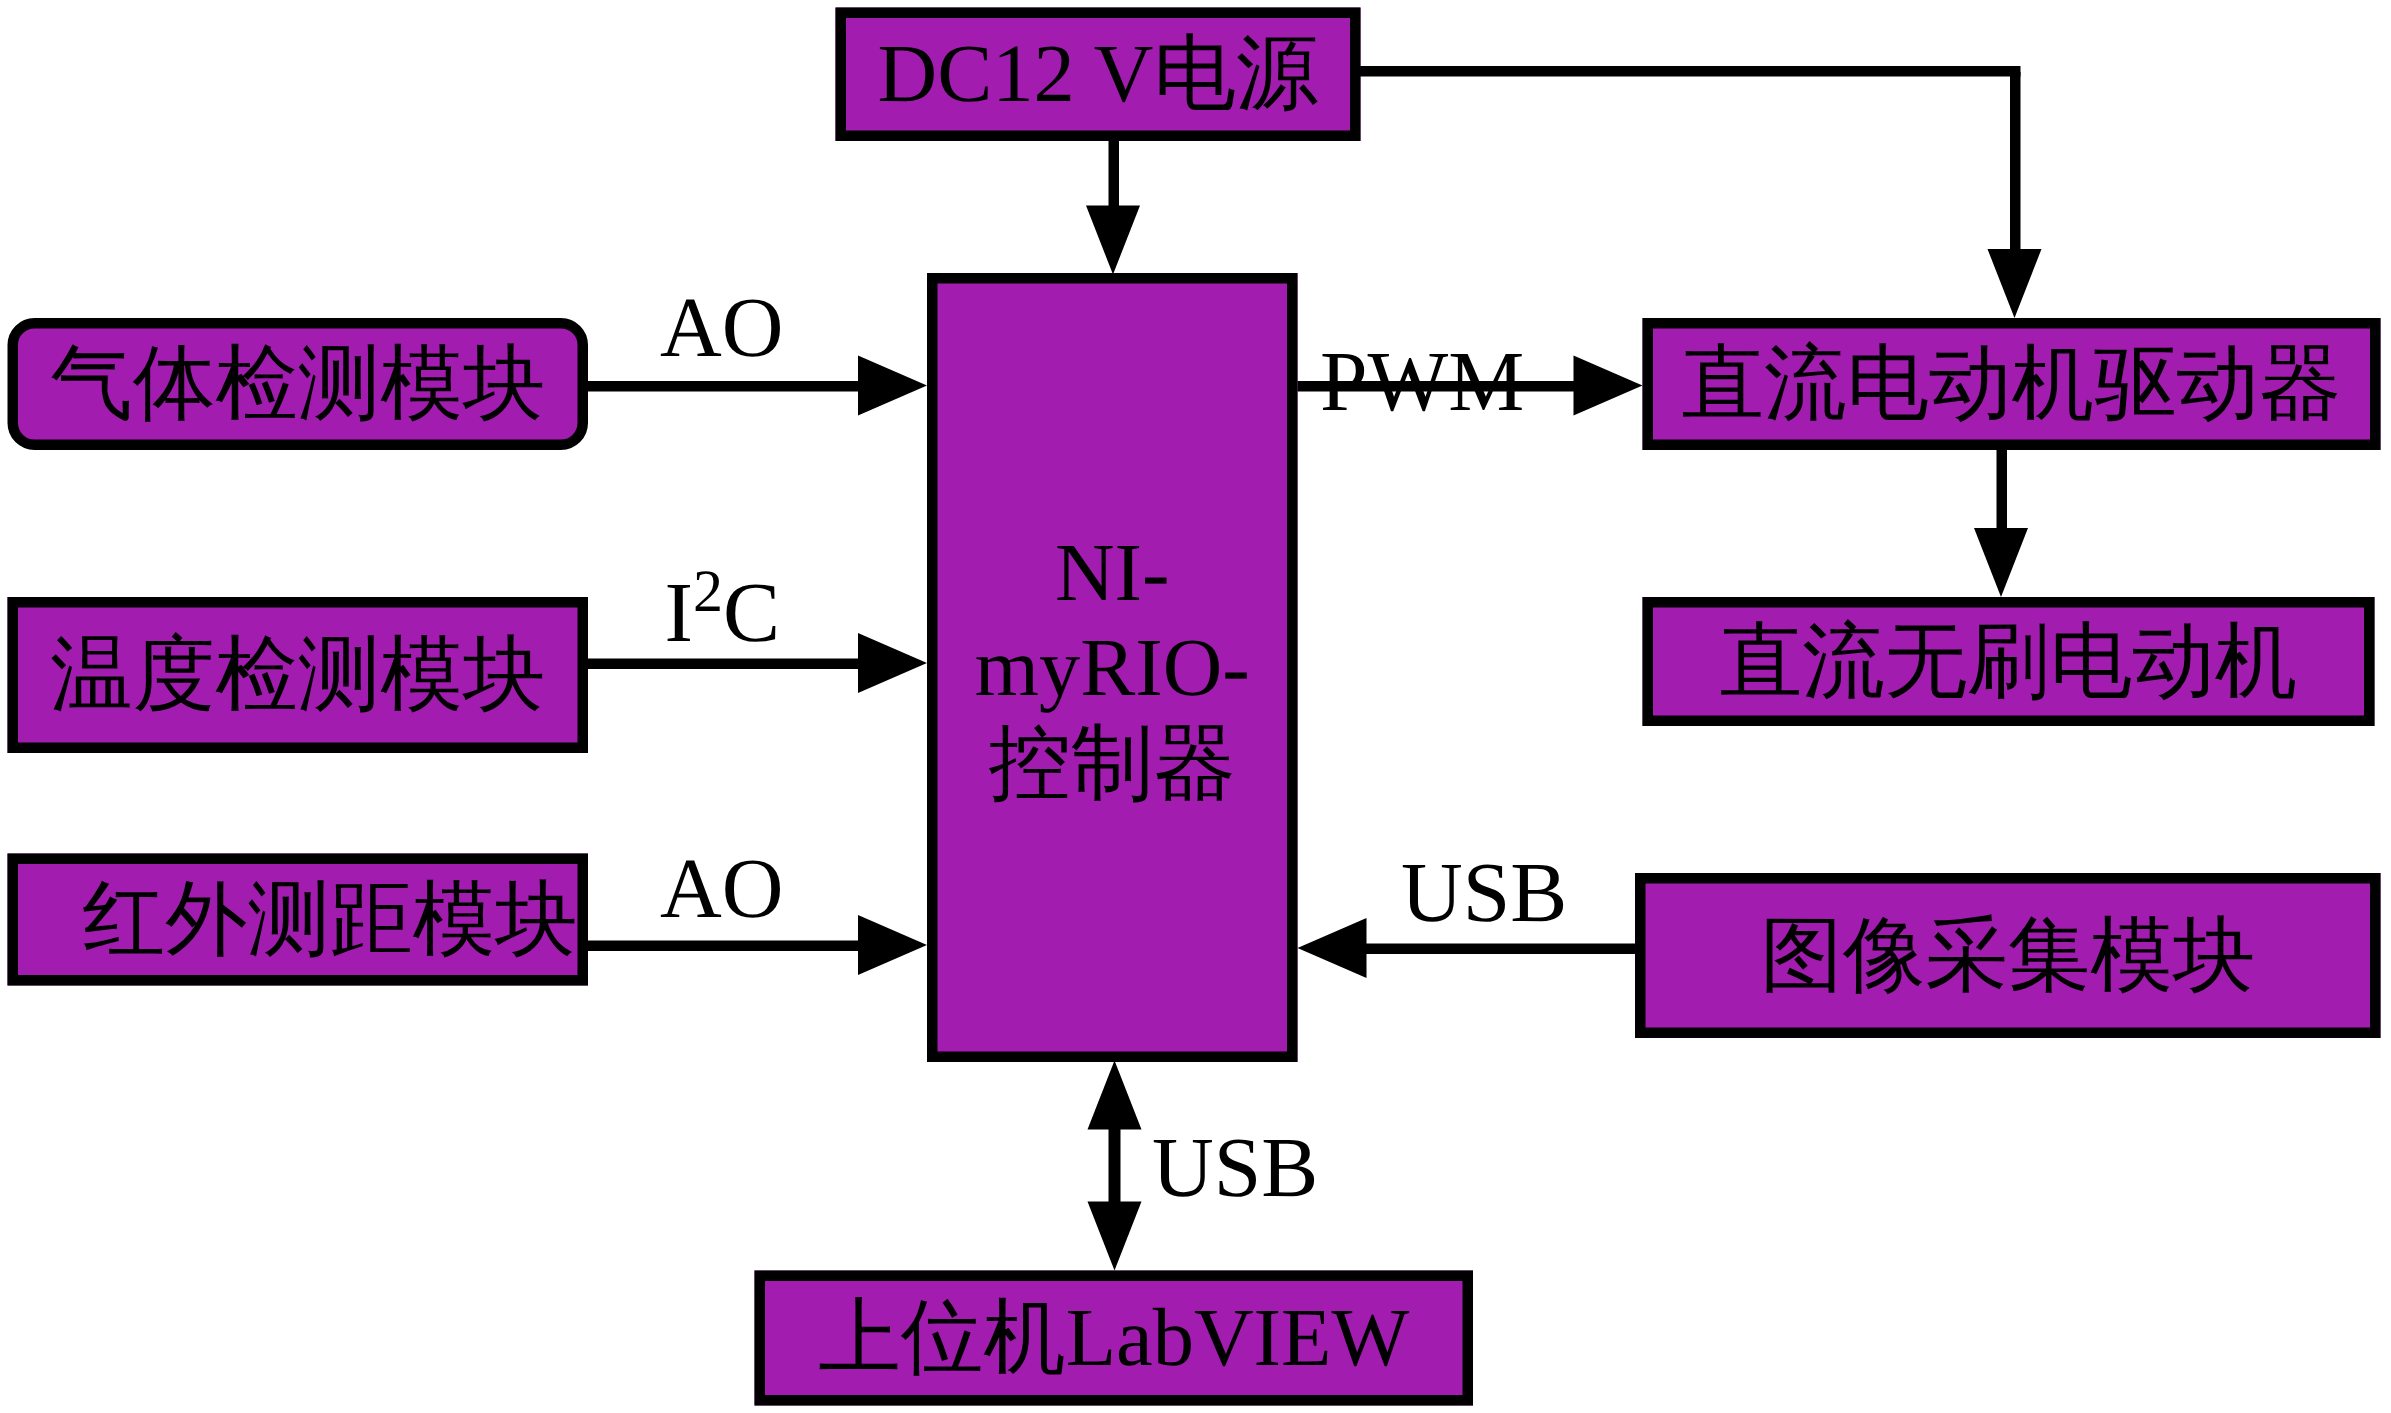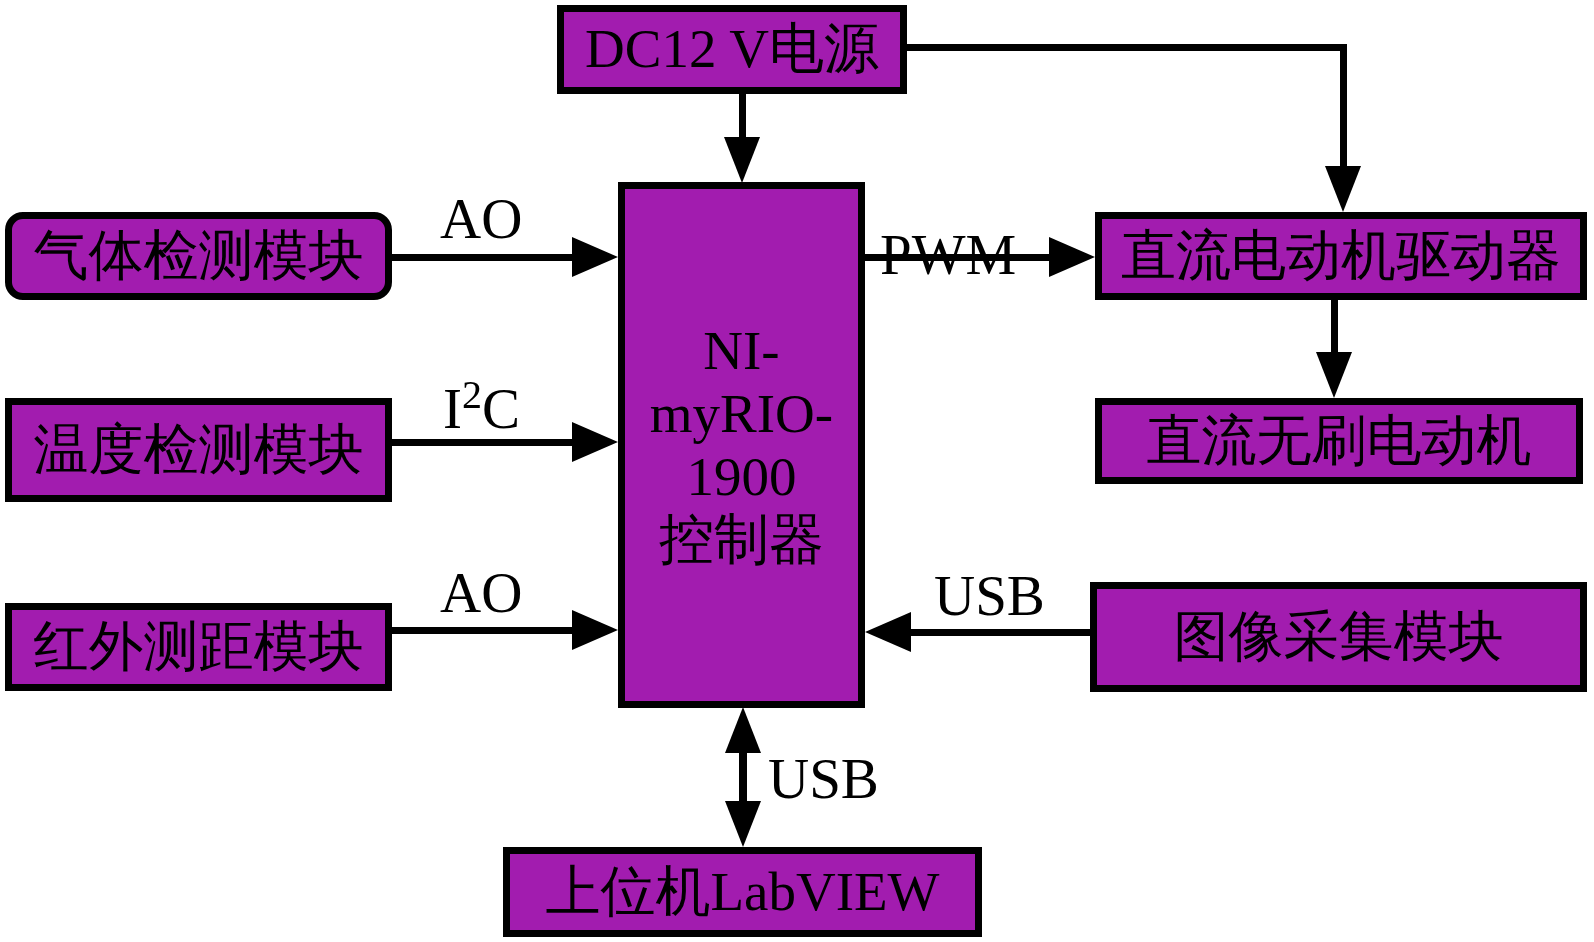--- a/index.html
+++ b/index.html
@@ -21,21 +21,21 @@
     font-size:55px;
     line-height:1.1;
     box-sizing:border-box;
     white-space:nowrap;
   }
   #box-power    {left:557px; top:5px;   width:350px; height:89px;}
   #box-controller{left:618px;top:182px; width:247px; height:526px; white-space:normal;}
   #box-controller .ctrl-line{display:block; line-height:1.15;}
   #box-gas      {left:5px;   top:212px; width:387px; height:88px;border-radius:18px;}
   #box-temp     {left:5px;   top:398px; width:387px; height:104px;}
-  #box-ir       {left:5px;   top:603px; width:387px; height:88px;}
+  #box-ir       {left:5px;   top:569px; width:387px; height:88px;justify-content:flex-end;}
   #box-driver   {left:1095px;top:212px; width:492px; height:88px;}
   #box-motor    {left:1095px;top:398px; width:488px; height:86px;}
   #box-camera   {left:1090px;top:582px; width:497px; height:110px;}
   #box-labview  {left:503px; top:847px; width:479px; height:90px;}
 
   
   .line{position:absolute;background:#000;}
   #line-power-ctrl      {left:739px; top:94px;  width:7px;   height:46px;}
   #line-power-driver-h  {left:903px; top:44px;  width:444px; height:7px;}
   #line-power-driver-v  {left:1340px;top:48px;  width:7px;   height:120px;}
@@ -90,21 +90,20 @@
 <div id="canvas">
 
   <div class="box" id="box-power">
     <span>DC12 V电源</span>
   </div>
 
   <div class="box" id="box-controller">
     <div>
       <span class="ctrl-line">NI-</span>
       <span class="ctrl-line">myRIO-</span>
-      <span class="ctrl-line">1900</span>
       <span class="ctrl-line">控制器</span>
     </div>
   </div>
 
   <div class="box" id="box-gas">
     <span>气体检测模块</span>
   </div>
 
   <div class="box" id="box-temp">
     <span>温度检测模块</span>

